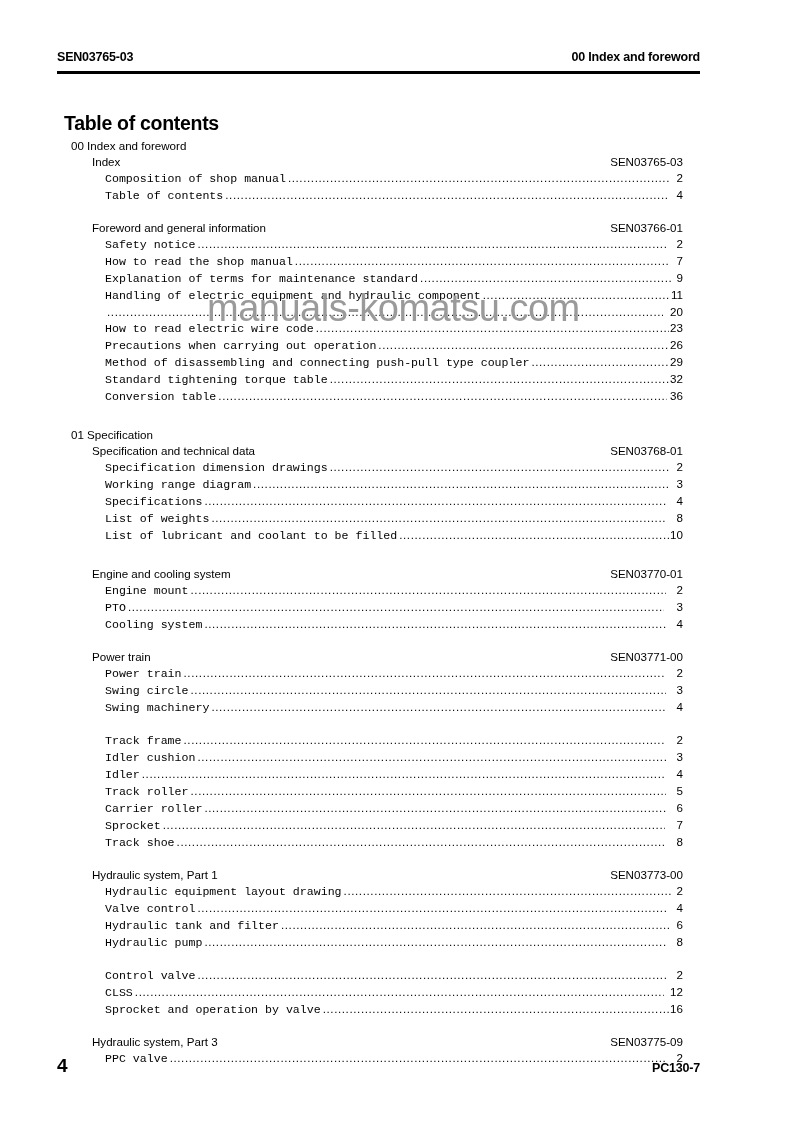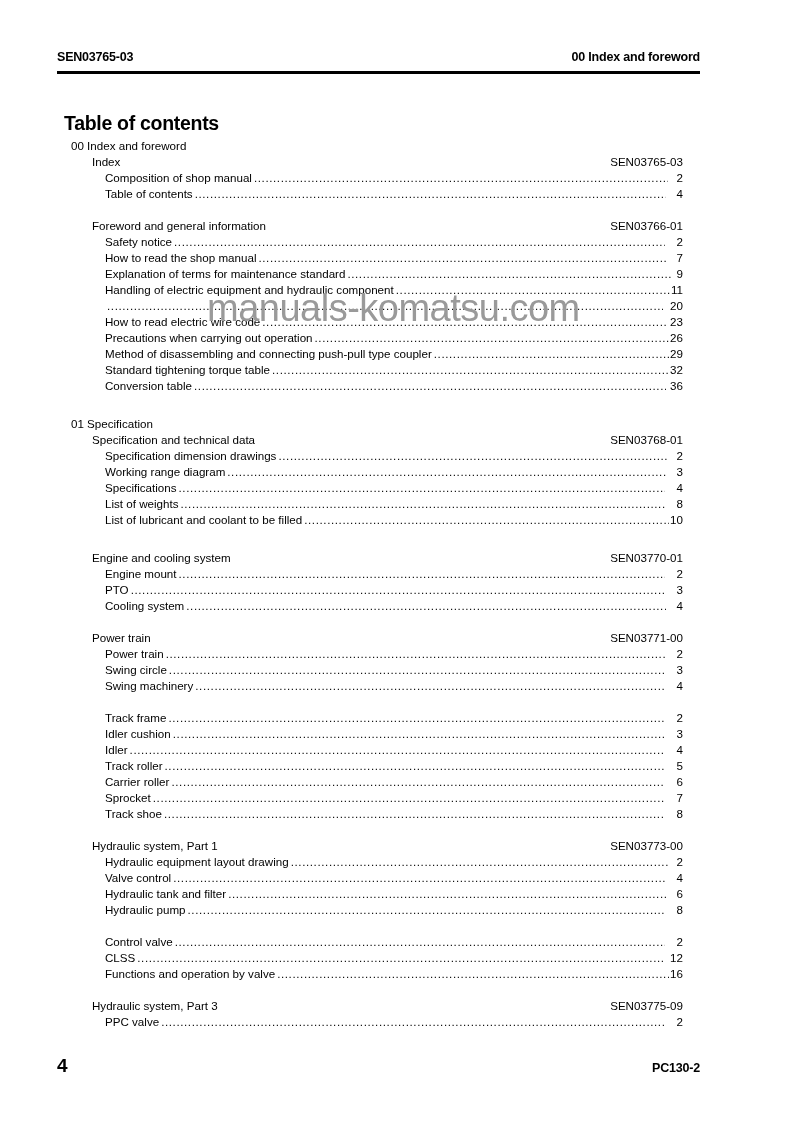--- a/index.html
+++ b/index.html
@@ -96,20 +96,21 @@
   }
 
   .entry {
     display: flex;
     align-items: baseline;
     padding-left: 48px;
     padding-right: 17px;
   }
   .entry .entry-name {
     white-space: nowrap;
+    font-family: Liberation Mono, monospace;
   }
   .entry .leader {
     flex: 1 1 auto;
     overflow: hidden;
     white-space: nowrap;
     margin: 0 1px 0 2px;
     letter-spacing: 0.6px;
     color: #000000;
     font-size: 11.6px;
   }
@@ -391,21 +392,21 @@
             <span class="entry-name">Control valve</span>
             <span class="leader">.......................................................................................................................................................................................................</span>
             <span class="entry-page">2</span>
           </div>
           <div class="entry">
             <span class="entry-name">CLSS</span>
             <span class="leader">.......................................................................................................................................................................................................</span>
             <span class="entry-page">12</span>
           </div>
           <div class="entry">
-            <span class="entry-name">Functions and operation by valve</span>
+            <span class="entry-name">Sprocket and operation by valve</span>
             <span class="leader">.......................................................................................................................................................................................................</span>
             <span class="entry-page">16</span>
           </div>
         </div>
         <div class="toc-group">
           <div class="group-head">
             <span class="group-name">Hydraulic system, Part 3</span>
             <span class="group-spacer"></span>
             <span class="group-code">SEN03775-09</span>
           </div>
@@ -415,16 +416,16 @@
             <span class="entry-page">2</span>
           </div>
         </div>
       </div>
     </div>
 
   <div class="watermark">manuals-komatsu.com</div>
 
   <div class="page-footer">
     <span class="footer-page-no">4</span>
-    <span class="footer-model">PC130-2</span>
+    <span class="footer-model">PC130-7</span>
   </div>
 
 </div>
 
 </body></html>

